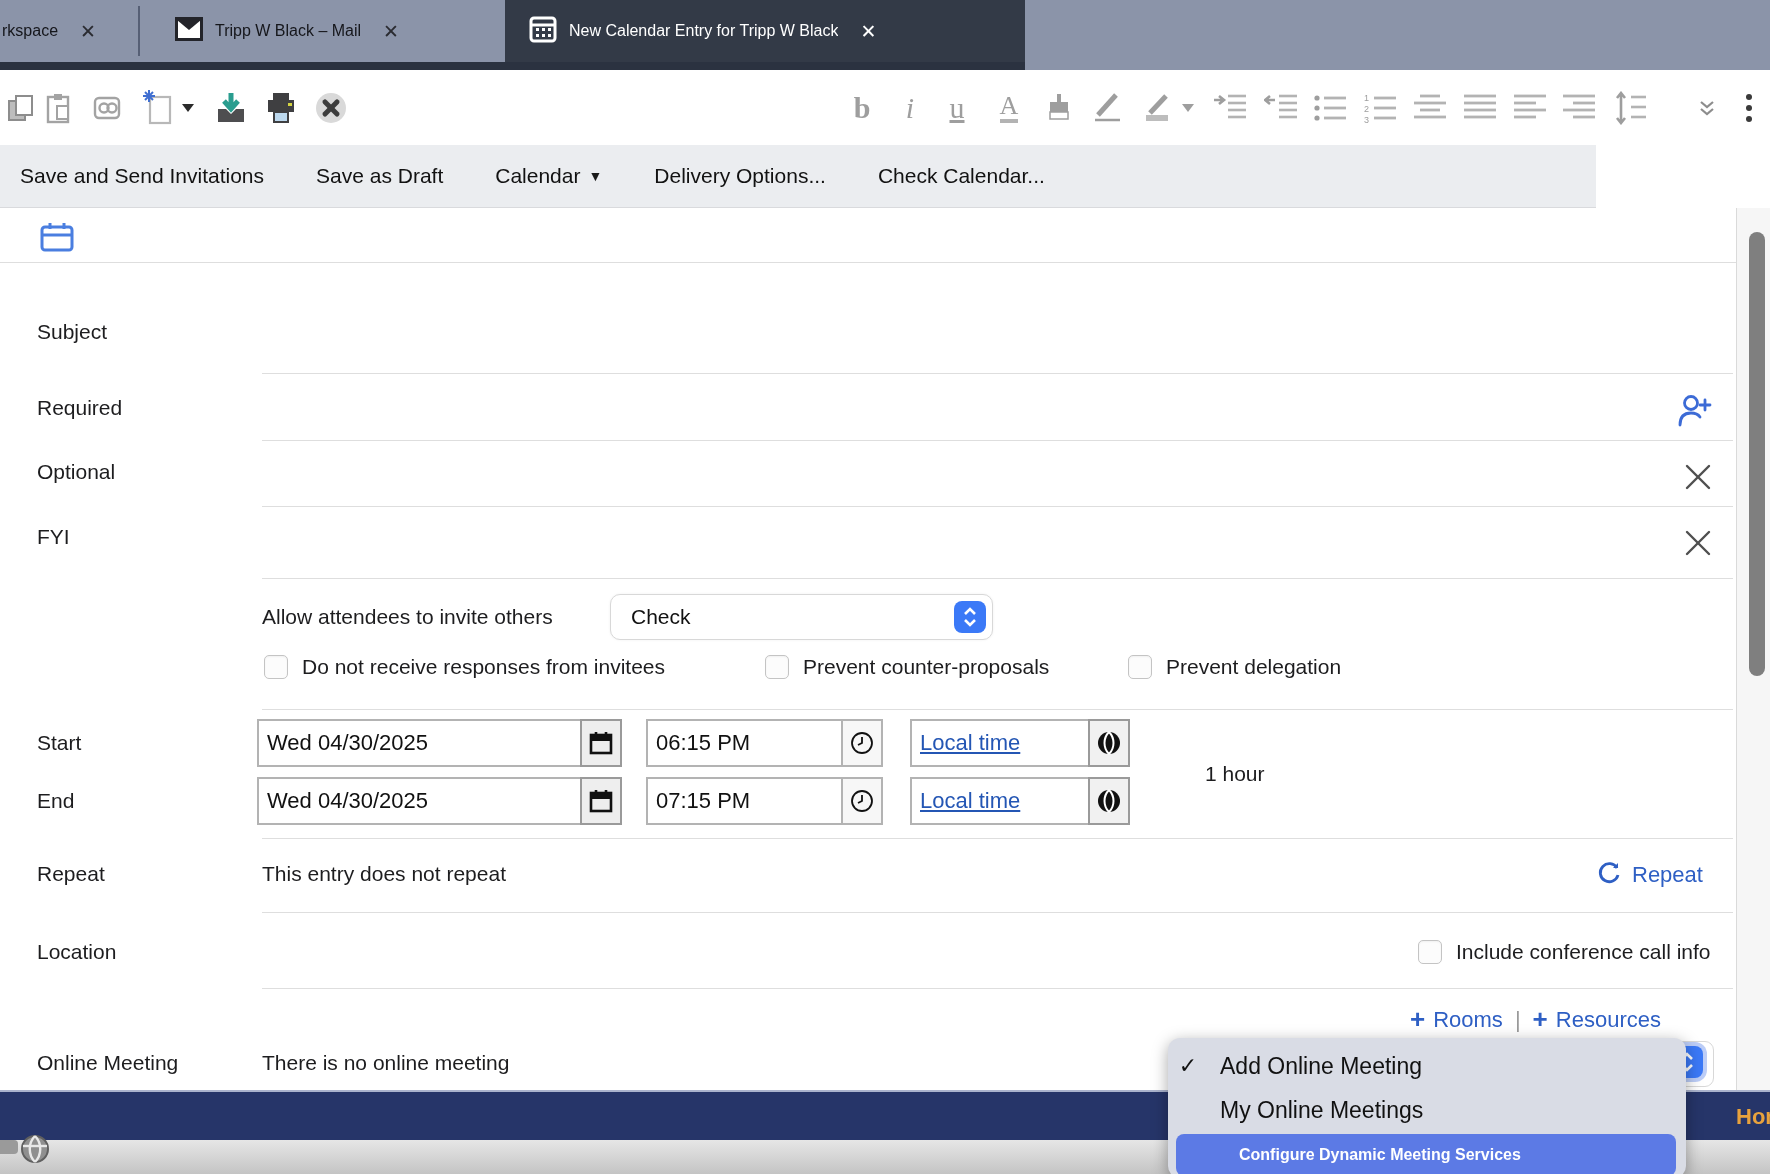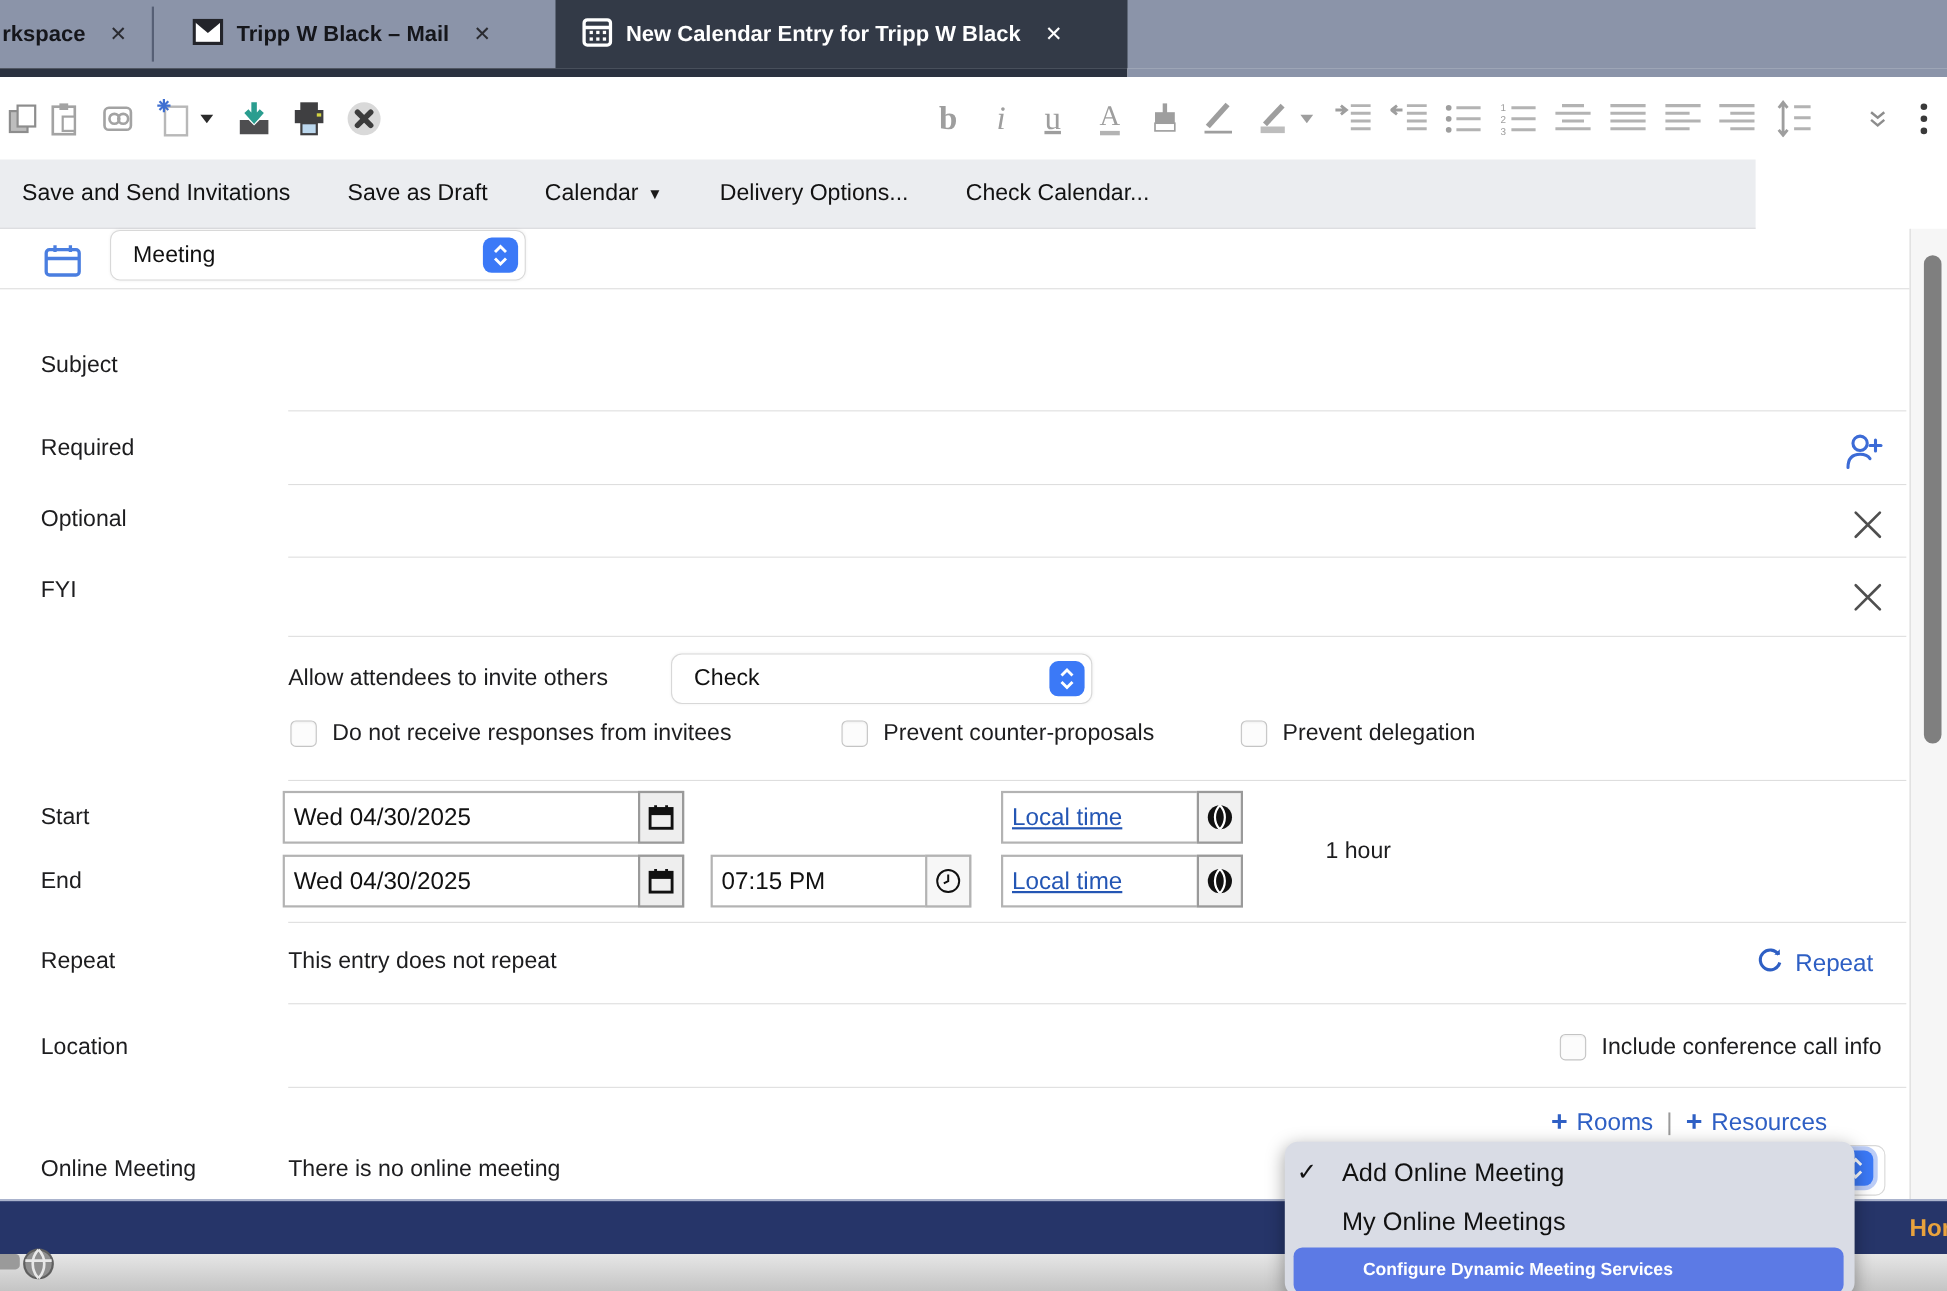--- a/index.html
+++ b/index.html
@@ -2,21 +2,21 @@
 <html><head>
 <meta charset="utf-8">
 <style>
   html,body{margin:0;padding:0;background:#ffffff;}
   body{font-family:"Liberation Sans","DejaVu Sans",sans-serif;color:#1d1d1f;}
   .screen{position:relative;width:1770px;height:1174px;overflow:hidden;background:#fff;}
 
   
   .tabbar{position:absolute;left:0;top:0;width:1770px;height:62px;background:#8b94a9;}
   .tab{position:absolute;top:0;height:62px;display:flex;align-items:center;gap:12px;box-sizing:border-box;}
-  .tab .tlabel{font-size:20px;font-weight:bold;color:#15161b;white-space:nowrap;overflow:hidden;}
+  .tab .tlabel{font-size:16px;font-weight:normal;color:#15161b;white-space:nowrap;overflow:hidden;}
   .tab .tclose{font-size:19px;font-weight:bold;color:#2a2b31;margin-left:10px;}
   .tab.active{background:#333a47;}
   .tab.active .tlabel,.tab.active .tclose{color:#ffffff;}
   .tabsep{position:absolute;top:6px;width:2px;height:50px;background:#565f75;}
   .tabunderline{position:absolute;top:62px;left:0;height:8px;background:#2b3240;}
   .tabunderline2{position:absolute;top:62px;height:8px;background:#8b94a9;}
 
   
   .toolbar{position:absolute;left:0;top:70px;width:1770px;height:75px;background:#ffffff;}
   .tbi{position:absolute;top:18px;width:38px;height:40px;display:flex;align-items:center;justify-content:center;color:#a3a3a3;}
@@ -357,31 +357,20 @@
   </div>
 
   <span style="position:absolute;left:40px;top:222px;">
     <svg width="34" height="30" viewBox="0 0 34 30">
         <rect x="2" y="5" width="30" height="23" rx="3" fill="none" stroke="#4a7ee0" stroke-width="3"></rect>
         <line x1="2" y1="13" x2="32" y2="13" stroke="#4a7ee0" stroke-width="3"></line>
         <line x1="10" y1="1" x2="10" y2="7" stroke="#4a7ee0" stroke-width="3"></line>
         <line x1="24" y1="1" x2="24" y2="7" stroke="#4a7ee0" stroke-width="3"></line>
       </svg>
   </span>
-  <div class="selectbox" style="left:100px;top:209px;width:378px;height:46px;">
-    <span class="stext">Meeting</span>
-    <span class="stepper">
-      <svg width="16" height="22" viewBox="0 0 16 22">
-          <g stroke="#fff" stroke-width="2.6" fill="none">
-            <path d="M3 8 L8 3 L13 8"></path>
-            <path d="M3 14 L8 19 L13 14"></path>
-          </g>
-        </svg>
-    </span>
-  </div>
   <div class="divider" style="left:0;top:262px;width:1736px;"></div>
 
   <div class="flabel" style="top:320px;">Subject</div>
   <div style="position:absolute;left:262px;top:330px;width:1471px;height:43px;"></div>
   <div class="divider" style="left:262px;top:373px;width:1471px;"></div>
 
   <div class="flabel" style="top:396px;">Required</div>
   <div style="position:absolute;left:262px;top:396px;width:1400px;height:44px;"></div>
   <span style="position:absolute;left:1676px;top:392px;">
     <svg width="38" height="36" viewBox="0 0 38 36">
@@ -451,20 +440,29 @@
     <span class="dinput">Wed 04/30/2025</span>
     <span class="dbtn">
       <svg width="24" height="24" viewBox="0 0 24 24">
           <rect x="2" y="4" width="20" height="18" fill="none" stroke="#111" stroke-width="2.6"></rect>
           <rect x="2" y="4" width="20" height="6" fill="#111"></rect>
           <line x1="7" y1="1" x2="7" y2="6" stroke="#111" stroke-width="2.6"></line>
           <line x1="17" y1="1" x2="17" y2="6" stroke="#111" stroke-width="2.6"></line>
         </svg>
     </span>
   </div>
+  <div class="dgroup" style="left:646px;top:719px;width:237px;">
+    <span class="dinput">06:15 PM</span>
+    <span class="dbtn" style="background:#f7f7f7;border-color:#b3b3b3;">
+      <svg width="24" height="24" viewBox="0 0 24 24">
+          <circle cx="12" cy="12" r="10" fill="none" stroke="#111" stroke-width="1.8"></circle>
+          <path d="M12 6 L12 12 L8 14" stroke="#111" stroke-width="1.8" fill="none"></path>
+        </svg>
+    </span>
+  </div>
   <div class="dgroup" style="left:910px;top:719px;width:220px;">
     <span class="dinput">
         <span class="tzlink">Local time</span>
       </span>
     <span class="dbtn" style="background:#f1f1f1;">
       <svg width="26" height="26" viewBox="0 0 26 26">
           <circle cx="13" cy="13" r="11" fill="#111"></circle>
           <g stroke="#fff" stroke-width="2" fill="none">
             <path d="M13 2 C7 8 7 18 13 24"></path>
             <path d="M13 2 C19 8 19 18 13 24"></path>

